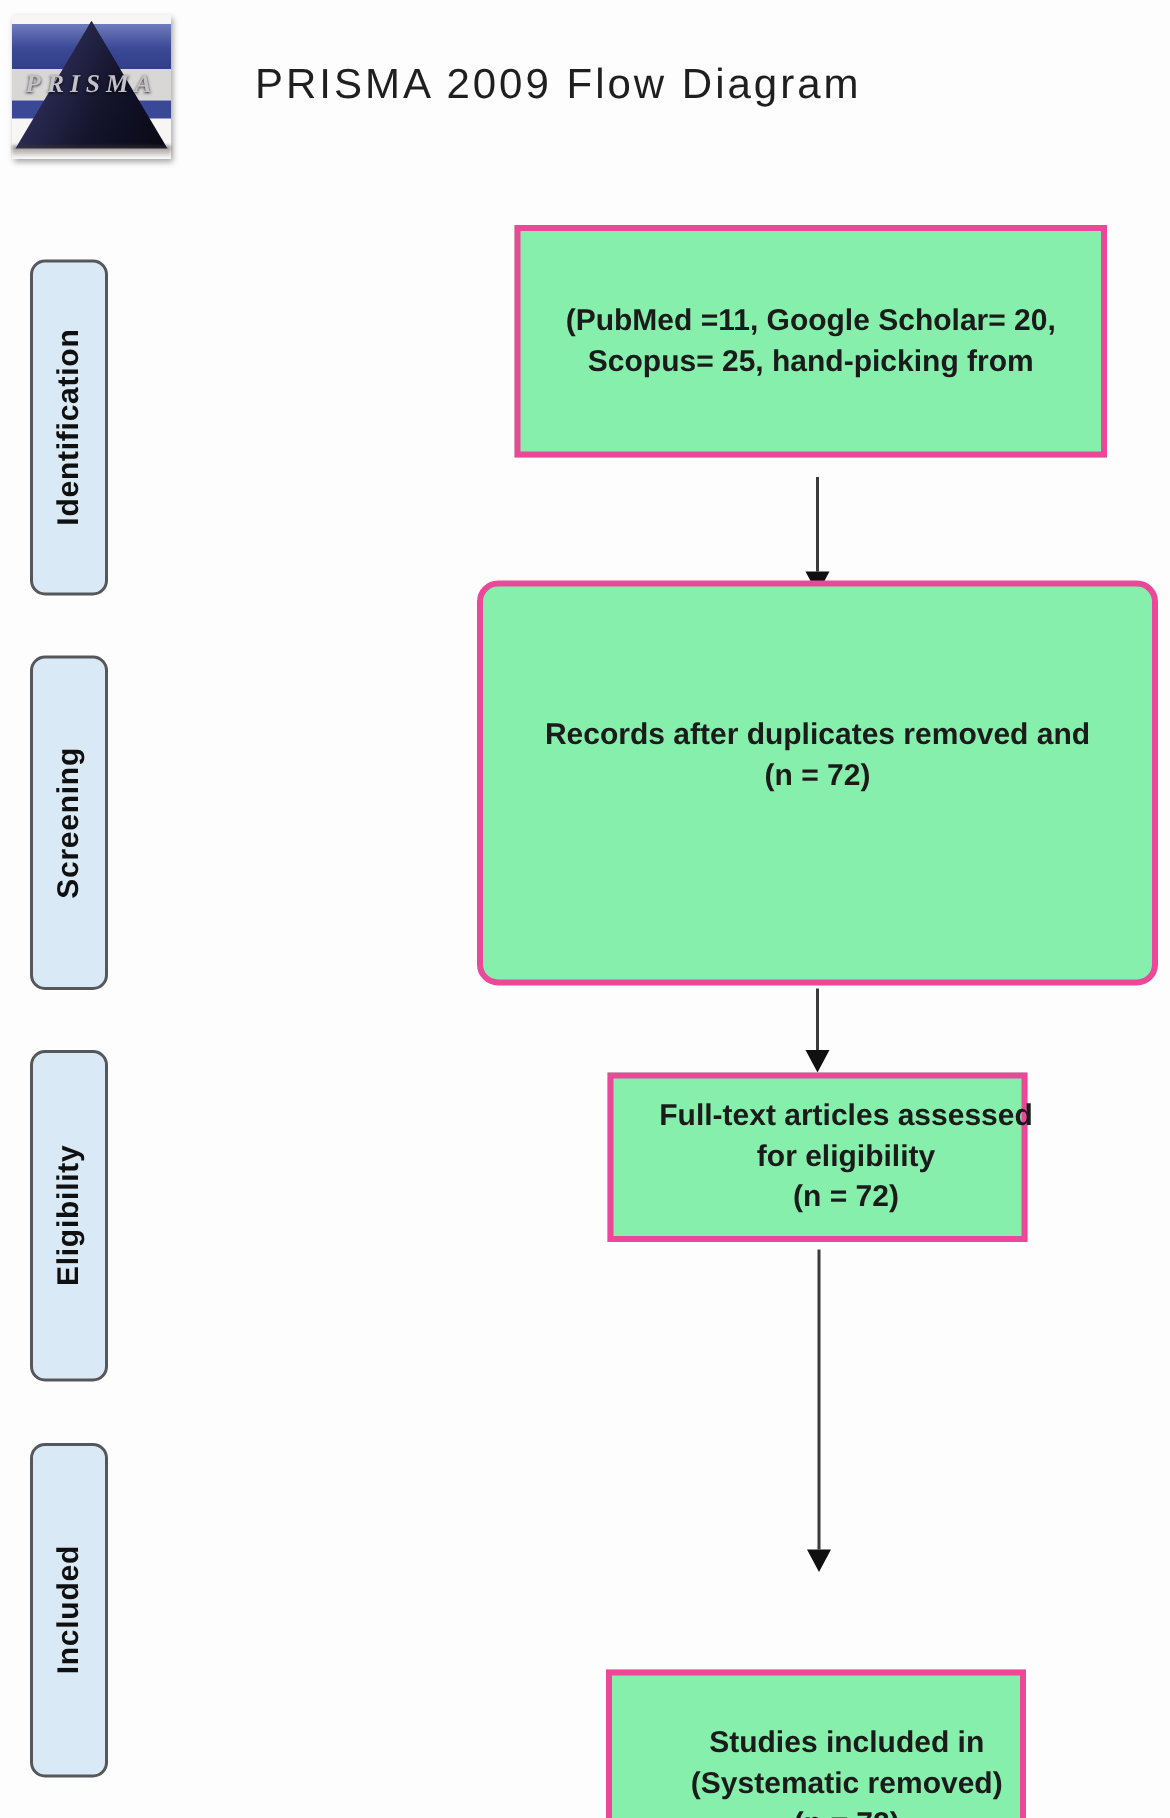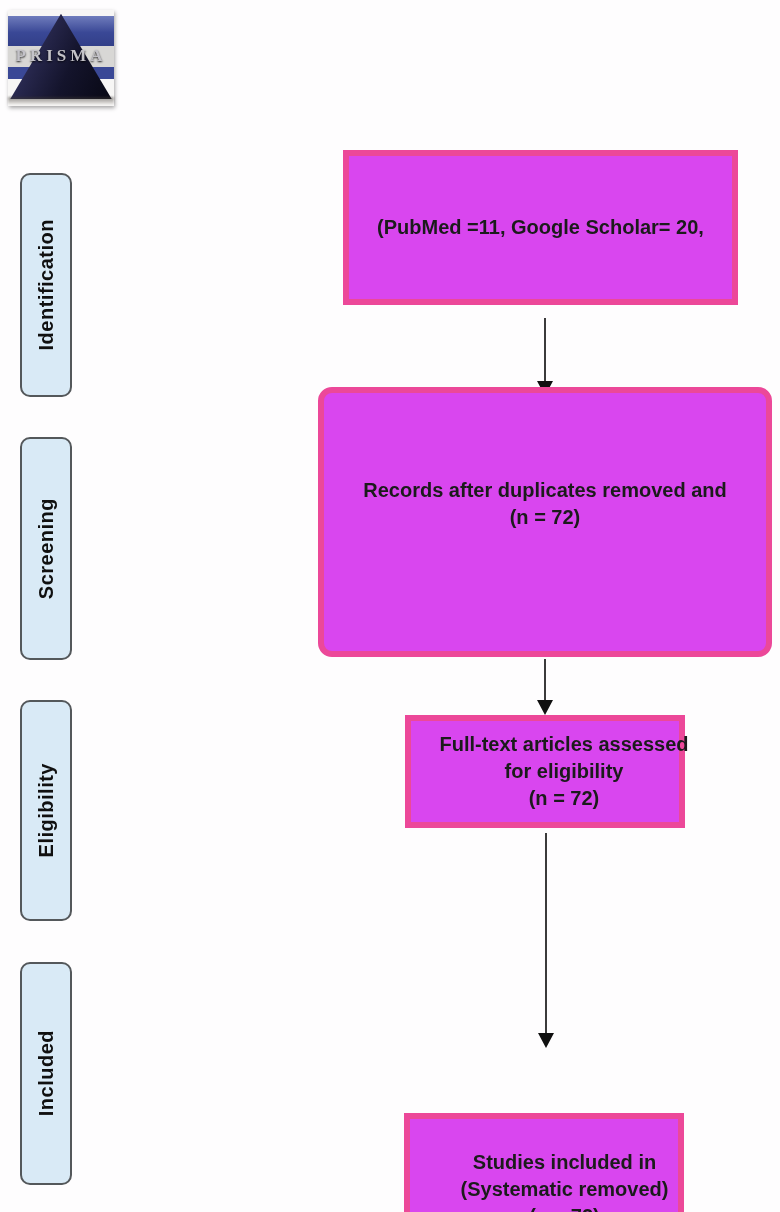--- a/index.html
+++ b/index.html
@@ -42,20 +42,21 @@
   }
   .logo-word {
     position: absolute;
     top: 37%; height: 22%; width: 100%;
     display: flex; align-items: center; justify-content: center;
     font-family: "Liberation Serif", serif;
     font-size: 17px; font-weight: bold;
     letter-spacing: 4px;
     color: #c3c2c8;
     text-shadow: 0 1px 2px rgba(0,0,0,0.85);
+    font-style: italic;
   }
 
   
   .title {
     position: absolute;
     left: 170px; top: 40px;
     font-size: 28px;
     font-weight: normal;
     letter-spacing: 2px;
     color: #1f1f1f;
@@ -81,22 +82,22 @@
     white-space: nowrap;
   }
   .stage.s1 { top: 173px; height: 224px; }
   .stage.s2 { top: 437px; height: 223px; }
   .stage.s3 { top: 700px; height: 221px; }
   .stage.s4 { top: 962px; height: 223px; }
 
   
   .fbox {
     position: absolute;
-    border: 6px solid #ec4899;
-    background: #d946ef;
+    border: 4px solid #ec4899;
+    background: #86efac;
     display: flex; flex-direction: column;
     align-items: center; justify-content: center;
     text-align: left;
     font-weight: bold;
     font-size: 20px;
     line-height: 27px;
     color: #1b1b1b;
   }
   .fbox .line { display: block; white-space: nowrap; }
   .fbox.b1 { left: 343px; top: 150px; width: 395px; height: 155px; }
@@ -128,36 +129,38 @@
 
   <div class="logo">
     <div class="logo-band top-blue"></div>
     <div class="logo-band mid-gray"></div>
     <div class="logo-band bot-blue"></div>
     <div class="logo-pyramid"></div>
     <div class="logo-shadow"></div>
     <div class="logo-word">PRISMA</div>
   </div>
 
+  <h1 class="title">PRISMA 2009 Flow Diagram</h1>
 
   <div class="stage s1">
     <span>Identification</span>
   </div>
   <div class="stage s2">
     <span>Screening</span>
   </div>
   <div class="stage s3">
     <span>Eligibility</span>
   </div>
   <div class="stage s4">
     <span>Included</span>
   </div>
 
   <div class="fbox b1">
     <span class="line">(PubMed =11, Google Scholar= 20,</span>
+    <span class="line">Scopus= 25, hand-picking from</span>
   </div>
 
   <div class="arrow a1">
     <div class="shaft"></div>
     <div class="head"></div>
   </div>
 
   <div class="fbox b2">
     <span class="line">Records after duplicates removed and</span>
     <span class="line">(n = 72)</span>

